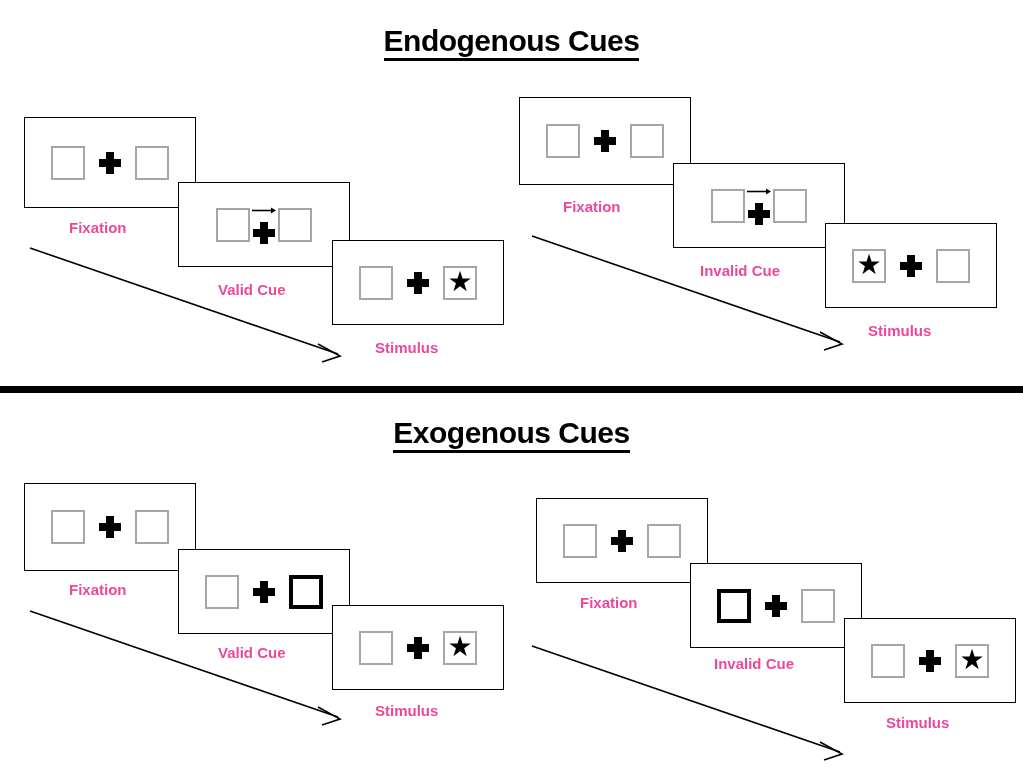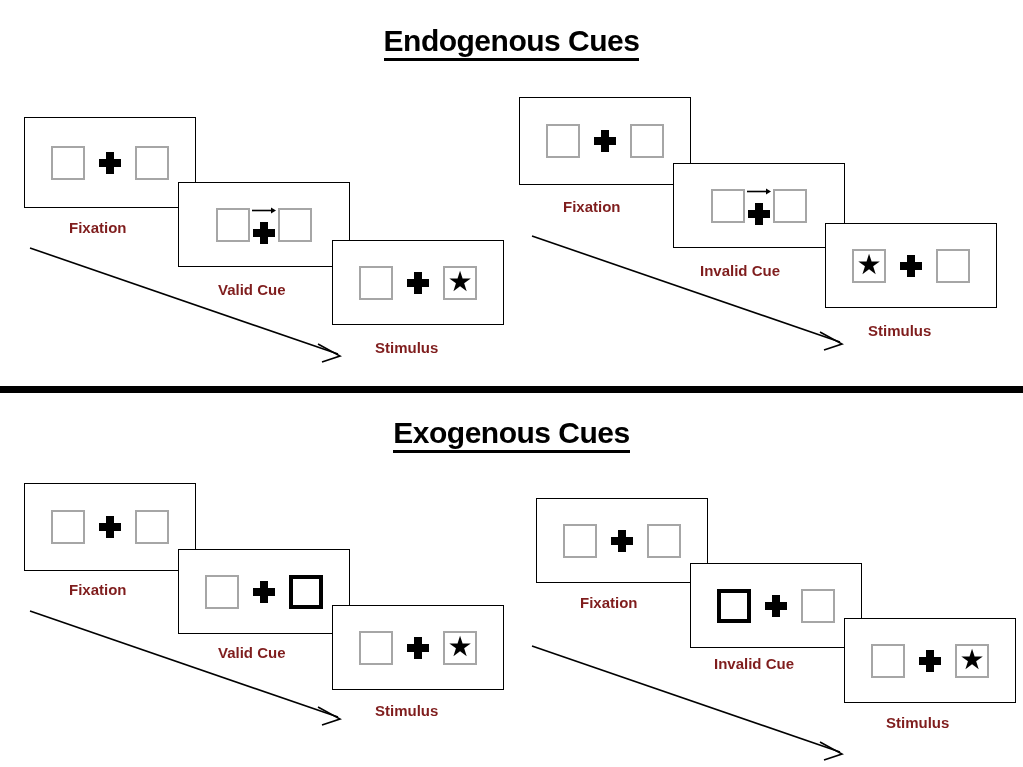--- a/index.html
+++ b/index.html
@@ -139,21 +139,21 @@
     width: 26px;
     height: 9px;
   }
 
   
   .caption {
     position: absolute;
     font-weight: bold;
     font-size: 15px;
     white-space: nowrap;
-    color: #7f1d1d;
+    color: #ec4899;
   }
 
   
   .time-arrow {
     position: absolute;
     pointer-events: none;
   }
 </style>
 </head>
 <body>

